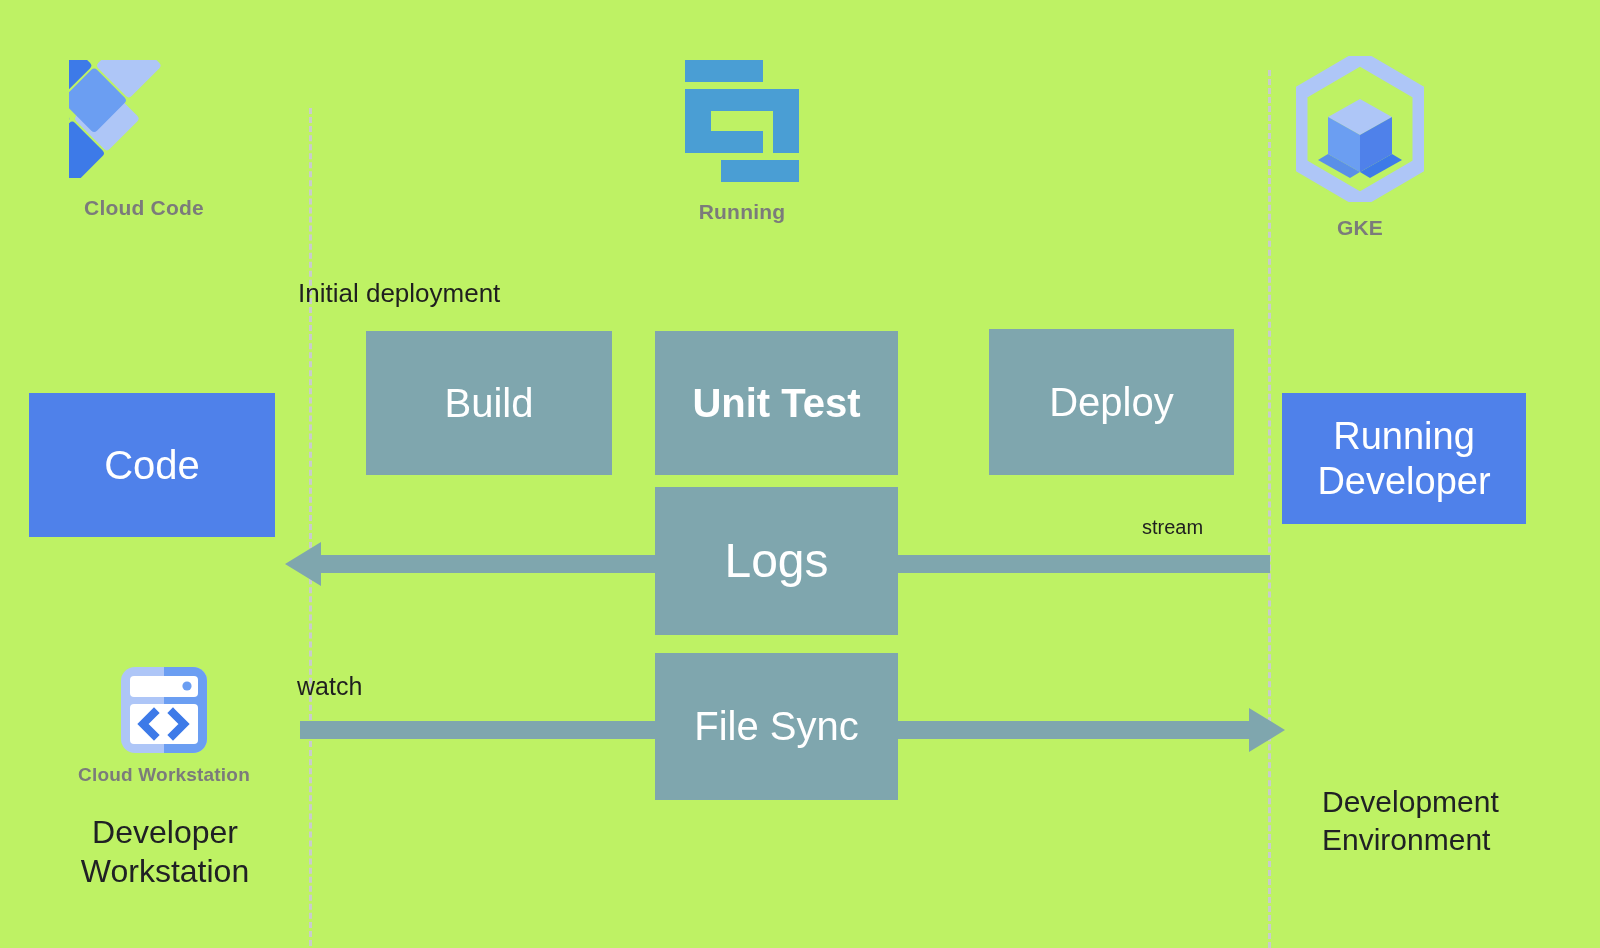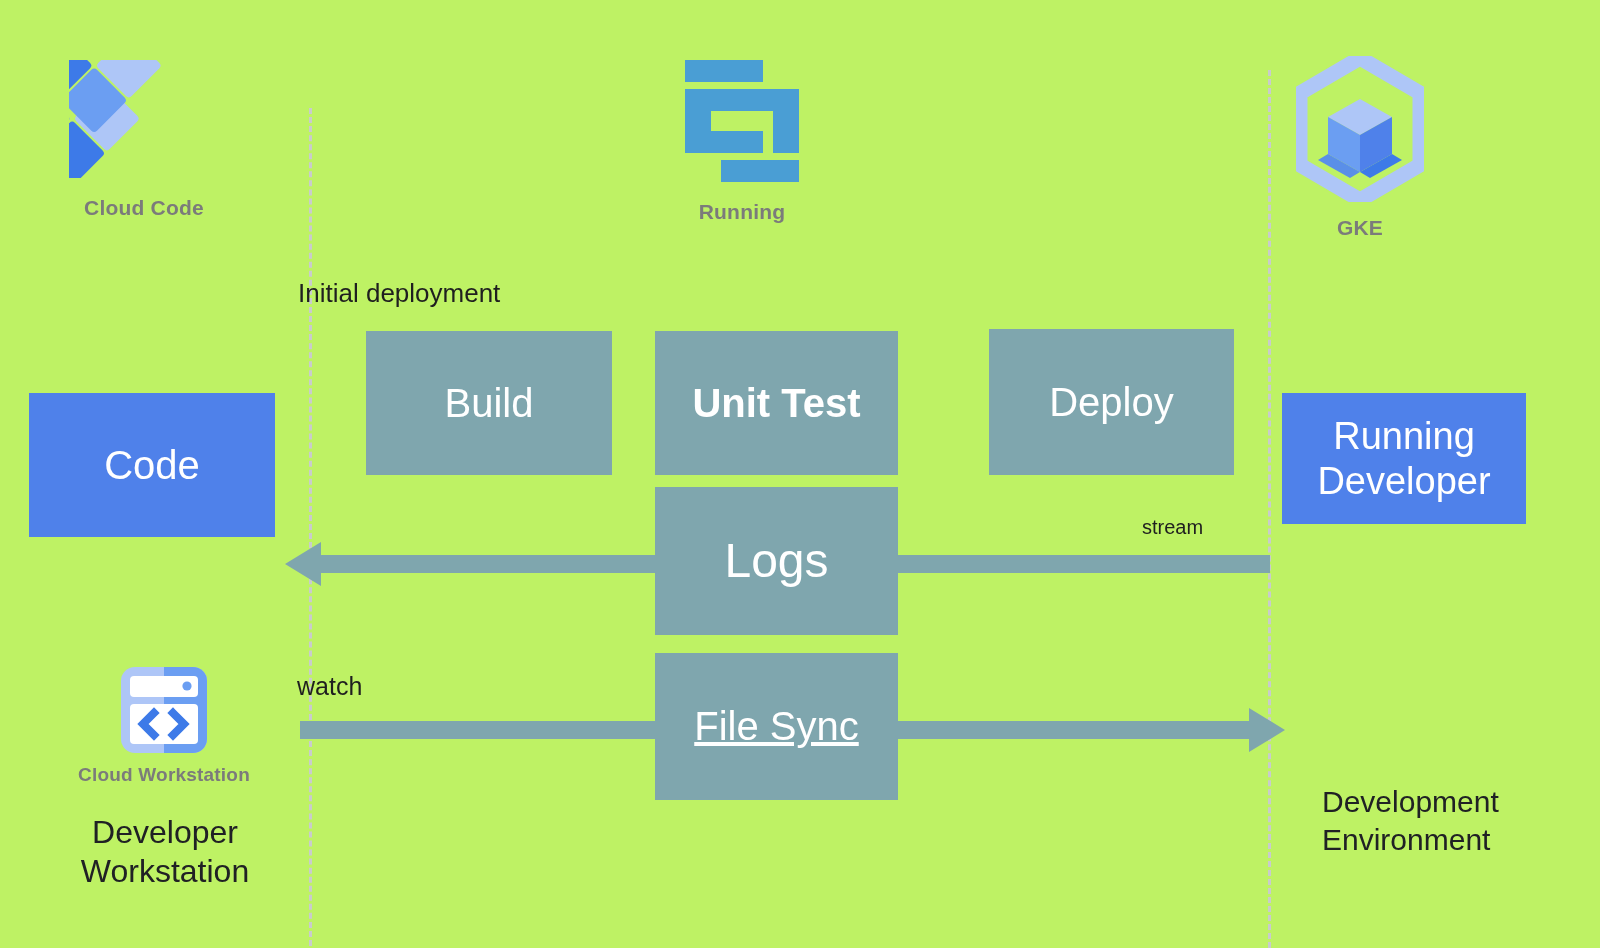--- a/index.html
+++ b/index.html
@@ -89,21 +89,20 @@
     margin-left: 46px;
   }
   #box-logs {
     left: 655px; top: 487px; width: 243px; height: 148px;
     font-size: 48px;
     text-align: center;
   }
   #box-file-sync {
     left: 655px; top: 653px; width: 243px; height: 147px;
     font-size: 40px;
-    text-decoration: underline;
   }
 
   
   .arrow-svg {
     position: absolute;
     overflow: visible;
   }
   #arrow-logs  { left: 285px; top: 534px; }
   #arrow-sync  { left: 300px; top: 700px; }
 

